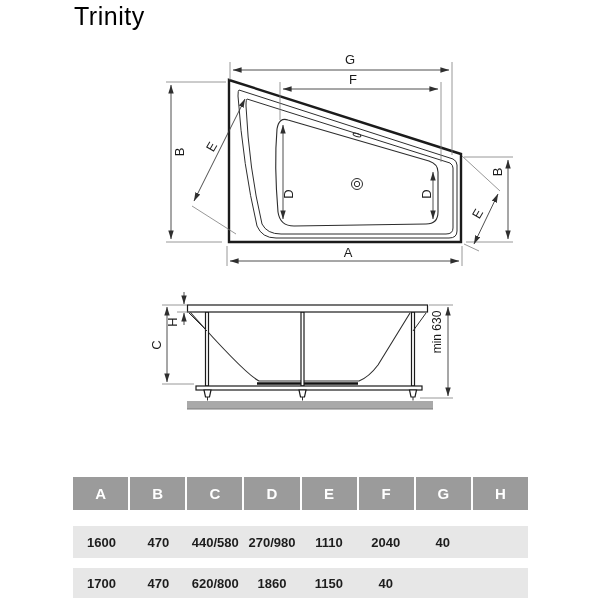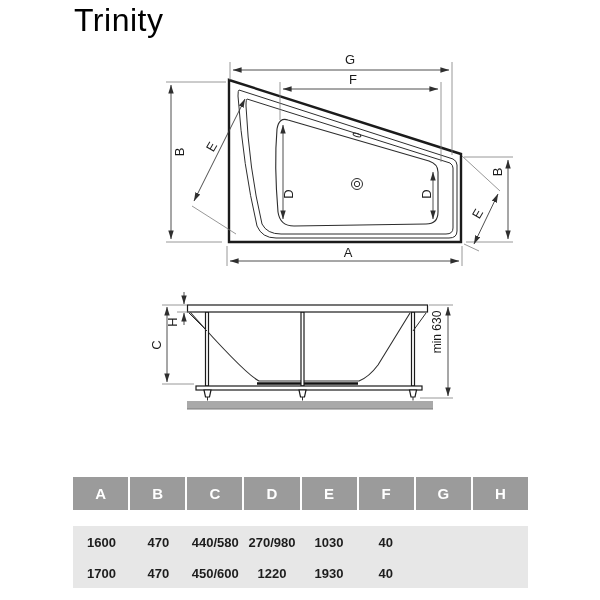--- a/index.html
+++ b/index.html
@@ -1,18 +1,18 @@
 <!DOCTYPE html>
 <html><head>
 <meta charset="utf-8">
 <style>
   html,body{margin:0;padding:0}
   body{width:600px;height:600px;background:#ffffff;position:relative;
        font-family:"Liberation Sans",sans-serif;overflow:hidden}
-  .title{position:absolute;left:74px;top:2px;font-size:32px;color:#000;
+  .title{position:absolute;left:74px;top:2px;font-size:25px;color:#000;
          letter-spacing:.5px;white-space:nowrap}
   svg.drawing{position:absolute;left:0;top:0}
   svg text{font-family:"Liberation Sans",sans-serif;font-size:13px;fill:#1a1a1a}
   svg text.small{font-size:12px}
   .outline{fill:none;stroke:#1b1b1b;stroke-width:2.4;stroke-linejoin:miter}
   .thin{fill:none;stroke:#2d2d2d;stroke-width:1}
   .thin11{fill:none;stroke:#2d2d2d;stroke-width:1.1}
   .dim{stroke:#3a3a3a;stroke-width:.9;fill:none;
        marker-start:url(#arw);marker-end:url(#arw)}
   .dim1{stroke:#3a3a3a;stroke-width:.9;fill:none;marker-end:url(#arw)}
@@ -21,21 +21,21 @@
   .thick{stroke:#111;stroke-width:2.6}
   .floor{fill:#a9a9a9}
   .floor-edge{fill:#929292}
 
   .dim-table{position:absolute;left:73px;top:477px;width:455px}
   .thead{display:grid;grid-template-columns:repeat(8,1fr);gap:2px;height:33px}
   .th{background:#9b9b9b;color:#fff;font-weight:700;font-size:15px;
       display:flex;align-items:center;justify-content:center}
   .trow{display:grid;grid-template-columns:repeat(8,1fr);background:#e7e7e7}
   .trow.r1{margin-top:16px;height:32px}
-  .trow.r2{height:30px}
+  .trow.r2{margin-top:10px;height:30px}
   .td{display:flex;align-items:center;justify-content:center;
       font-weight:700;font-size:13px;color:#1d1d1d;white-space:nowrap}
 </style>
 </head>
 <body>
 
 <div class="title">Trinity</div>
 
 <svg class="drawing" width="600" height="472" viewBox="0 0 600 472">
   <defs>
@@ -154,24 +154,25 @@
     <div class="th">E</div>
     <div class="th">F</div>
     <div class="th">G</div>
     <div class="th">H</div>
   </div>
   <div class="trow r1">
     <div class="td">1600</div>
     <div class="td">470</div>
     <div class="td">440/580</div>
     <div class="td">270/980</div>
-    <div class="td">1030</div>
+    <div class="td">1110</div>
+    <div class="td">2040</div>
     <div class="td">40</div>
   </div>
   <div class="trow r2">
     <div class="td">1700</div>
     <div class="td">470</div>
-    <div class="td">450/600</div>
-    <div class="td">1220</div>
-    <div class="td">1930</div>
+    <div class="td">620/800</div>
+    <div class="td">1860</div>
+    <div class="td">1150</div>
     <div class="td">40</div>
   </div>
 </div>
 
 </body></html>

